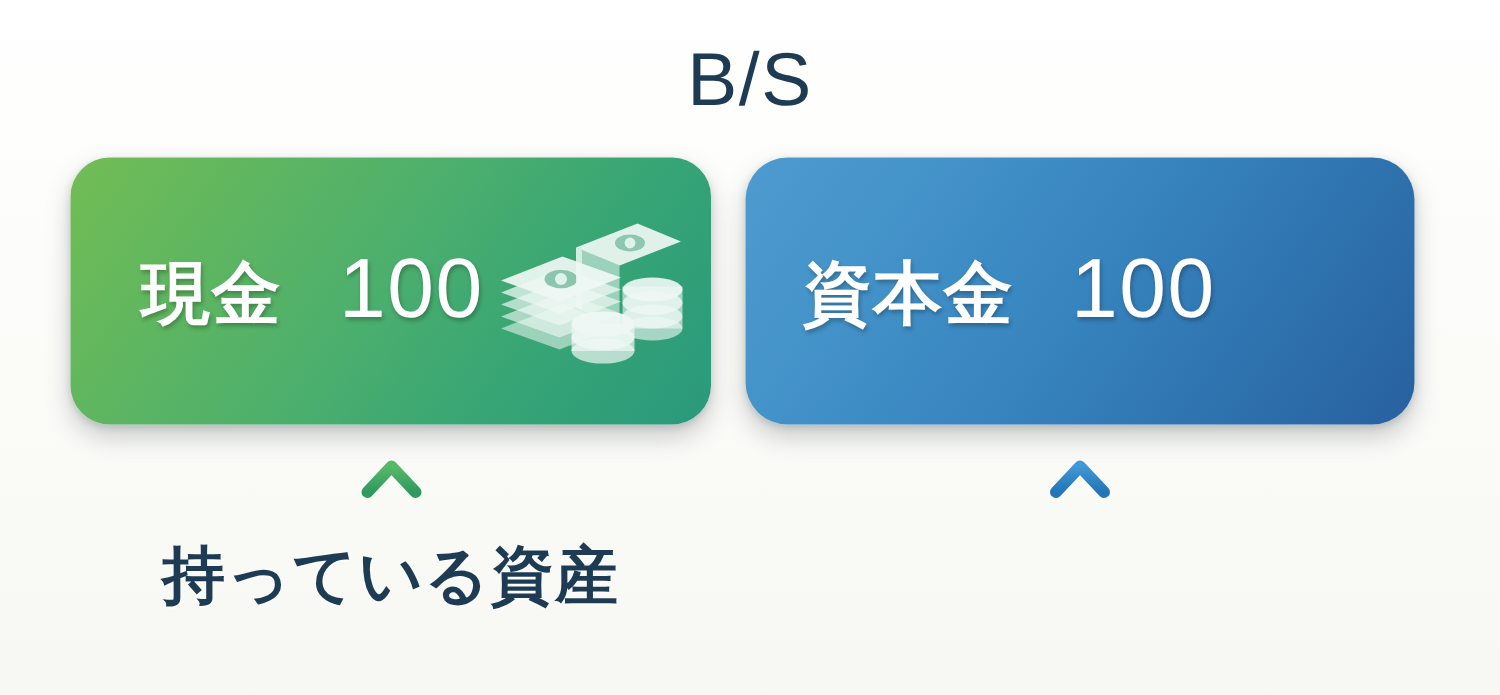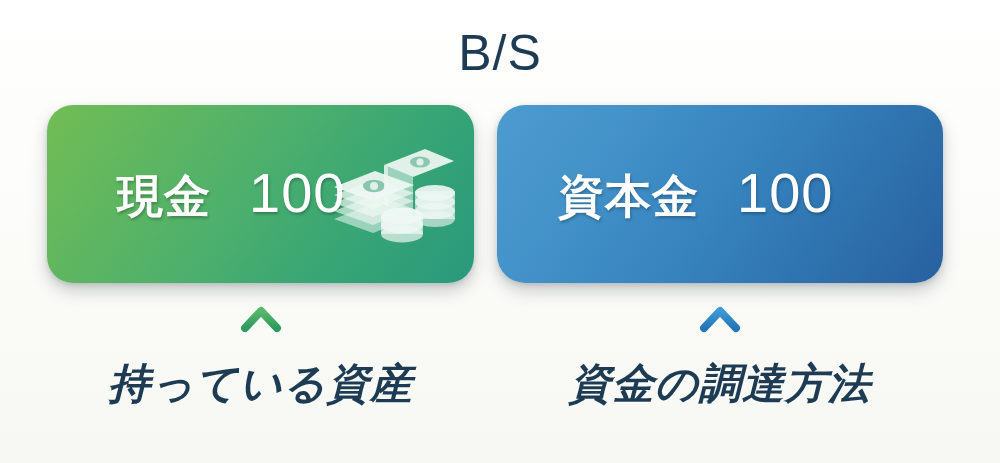--- a/index.html
+++ b/index.html
@@ -74,21 +74,20 @@
   }
 
   .card-row {
     position: absolute;
     left: 47px;
     top: 50%;
     transform: translateY(-50%);
     display: flex;
     align-items: baseline;
     white-space: nowrap;
-    margin-left: 23px;
   }
   #card-equity .card-row { left: 38px; }
 
   .card-label {
     font-size: 46px;
     line-height: 46px;
     font-weight: 700;
     color: #ffffff;
     letter-spacing: 1px;
     text-shadow: 1px 2px 3px rgba(0,0,0,0.26);
@@ -128,21 +127,20 @@
     width: 46px;
     height: 48px;
   }
   .caption {
     font-size: 42px;
     line-height: 50px;
     font-weight: 700;
     color: #1d3c54;
     letter-spacing: 1px;
     text-shadow: 0 1px 1px rgba(255,255,255,0.8);
-    font-style: italic;
   }
 </style>
 </head>
 <body>
 
 <div id="stage">
 
   <div id="title">B/S</div>
 
   <div class="card" id="card-assets">
@@ -220,16 +218,15 @@
         <linearGradient id="gradArrowBlue" x1="0" y1="0" x2="0" y2="1">
           <stop offset="0%" stop-color="#4098d4"></stop>
           <stop offset="100%" stop-color="#2275b8"></stop>
         </linearGradient>
       </defs>
       <g stroke="url(#gradArrowBlue)" stroke-width="8" stroke-linecap="round" stroke-linejoin="round" fill="none">
         <line x1="23" y1="45" x2="23" y2="8"></line>
         <polyline points="7,23 23,6 39,23"></polyline>
       </g>
     </svg>
-    <div class="caption">資金の調達方法</div>
   </div>
 
 </div>
 
 </body></html>

